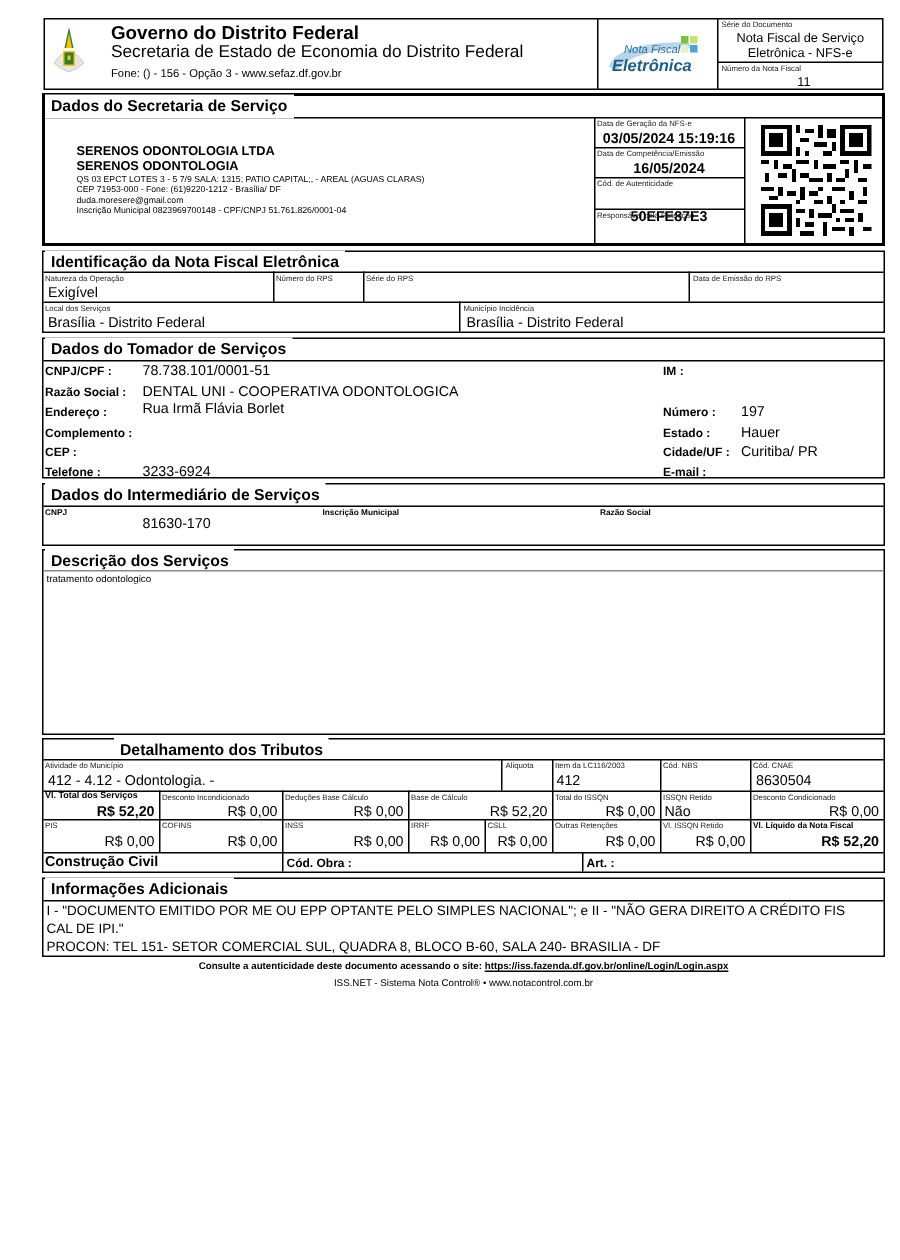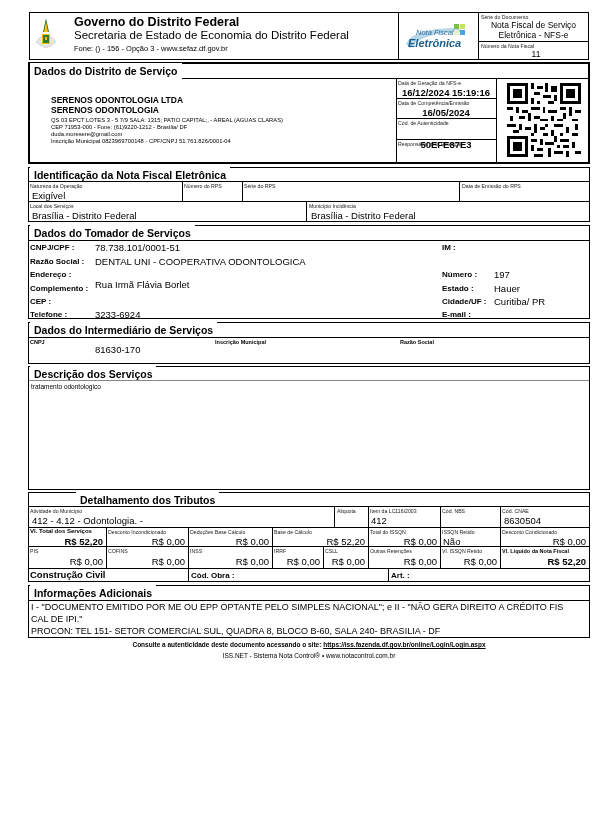--- a/index.html
+++ b/index.html
@@ -53,37 +53,37 @@
 </div>
 
 <div class="abs tiny" style="left:481px;top:14px;">Série do Documento</div>
 <div class="abs" style="left:478px;top:20px;width:111px;text-align:center;font-size:8.5px;">Nota Fiscal de Serviço</div>
 <div class="abs" style="left:478px;top:30px;width:111px;text-align:center;font-size:8.5px;">Eletrônica - NFS-e</div>
 <div class="abs tiny" style="left:481px;top:43px;">Número da Nota Fiscal</div>
 <div class="abs" style="left:478px;top:49px;width:116px;text-align:center;font-size:8.5px;">11</div>
 
 <div class="box thick" style="left:28px;top:62px;width:562px;height:102px;"></div>
 <div class="hline" style="left:29px;top:78px;width:560px;"></div>
-<div class="abs sect-title" style="left:30px;top:63px;">Dados do Distrito de Serviço</div>
+<div class="abs sect-title" style="left:30px;top:63px;">Dados do Secretaria de Serviço</div>
 
 <div class="abs" style="left:51px;top:95px;font-size:8.5px;font-weight:bold;white-space:nowrap;">SERENOS ODONTOLOGIA LTDA</div>
 <div class="abs" style="left:51px;top:105px;font-size:8.5px;font-weight:bold;white-space:nowrap;">SERENOS ODONTOLOGIA</div>
 <div class="abs" style="left:51px;top:117px;font-size:5.8px;white-space:nowrap;">QS 03 EPCT LOTES 3 - 5 7/9 SALA: 1315; PATIO CAPITAL;, - AREAL (AGUAS CLARAS)</div>
 <div class="abs" style="left:51px;top:124px;font-size:5.8px;white-space:nowrap;">CEP 71953-000 - Fone: (61)9220-1212 - Brasília/ DF</div>
 <div class="abs" style="left:51px;top:131px;font-size:5.8px;white-space:nowrap;">duda.moresere@gmail.com</div>
 <div class="abs" style="left:51px;top:138px;font-size:5.8px;white-space:nowrap;">Inscrição Municipal 0823969700148 - CPF/CNPJ 51.761.826/0001-04</div>
 
 <div class="vline" style="left:396px;top:78px;height:85px;"></div>
 <div class="vline" style="left:496px;top:78px;height:85px;"></div>
 <div class="hline" style="left:396px;top:98px;width:100px;"></div>
 <div class="hline" style="left:396px;top:118px;width:100px;"></div>
 <div class="hline" style="left:396px;top:139px;width:100px;"></div>
 
 <div class="abs tiny" style="left:398px;top:80px;">Data de Geração da NFS-e</div>
-<div class="abs" style="left:396px;top:87px;width:100px;text-align:center;font-size:9.5px;font-weight:bold;white-space:nowrap;">16/12/2024 15:19:16</div>
+<div class="abs" style="left:396px;top:87px;width:100px;text-align:center;font-size:9.5px;font-weight:bold;white-space:nowrap;">03/05/2024 15:19:16</div>
 <div class="abs tiny" style="left:398px;top:100px;">Data de Competência/Emissão</div>
 <div class="abs" style="left:396px;top:107px;width:100px;text-align:center;font-size:9.5px;font-weight:bold;">16/05/2024</div>
 <div class="abs tiny" style="left:398px;top:120px;">Cód. de Autenticidade</div>
 <div class="abs" style="left:396px;top:127px;width:100px;text-align:center;font-size:9.5px;font-weight:bold;margin-top:12px;">50EFE87E3</div>
 <div class="abs tiny" style="left:398px;top:141px;">Responsável pela Retenção</div>
 
 <div class="abs" style="left:507px;top:82px;width:74px;height:76px;">
   <svg width="74" height="76" viewBox="0 0 25 25" shape-rendering="crispEdges">
     <rect width="25" height="25" fill="#fff"></rect>
     <g fill="#000">
@@ -183,21 +183,21 @@
 <div class="hline" style="left:29px;top:240px;width:560px;"></div>
 
 <div class="abs lbl-b" style="left:30px;top:243px;">CNPJ/CPF :</div>
 <div class="abs val" style="left:95px;top:242px;">78.738.101/0001-51</div>
 <div class="abs lbl-b" style="left:442px;top:243px;">IM :</div>
 
 <div class="abs lbl-b" style="left:30px;top:257px;">Razão Social :</div>
 <div class="abs val" style="left:95px;top:256px;">DENTAL UNI - COOPERATIVA ODONTOLOGICA</div>
 
 <div class="abs lbl-b" style="left:30px;top:270px;">Endereço :</div>
-<div class="abs val" style="left:95px;top:279px;">Rua Irmã Flávia Borlet</div>
+<div class="abs val" style="left:95px;top:267px;">Rua Irmã Flávia Borlet</div>
 <div class="abs lbl-b" style="left:442px;top:270px;">Número :</div>
 <div class="abs val" style="left:494px;top:269px;">197</div>
 
 <div class="abs lbl-b" style="left:30px;top:284px;">Complemento :</div>
 <div class="abs lbl-b" style="left:442px;top:284px;">Estado :</div>
 <div class="abs val" style="left:494px;top:283px;">Hauer</div>
 
 <div class="abs lbl-b" style="left:30px;top:297px;">CEP :</div>
 <div class="abs val" style="left:95px;top:308px;margin-top:36px;">81630-170</div>
 <div class="abs lbl-b" style="left:442px;top:297px;">Cidade/UF :</div>

